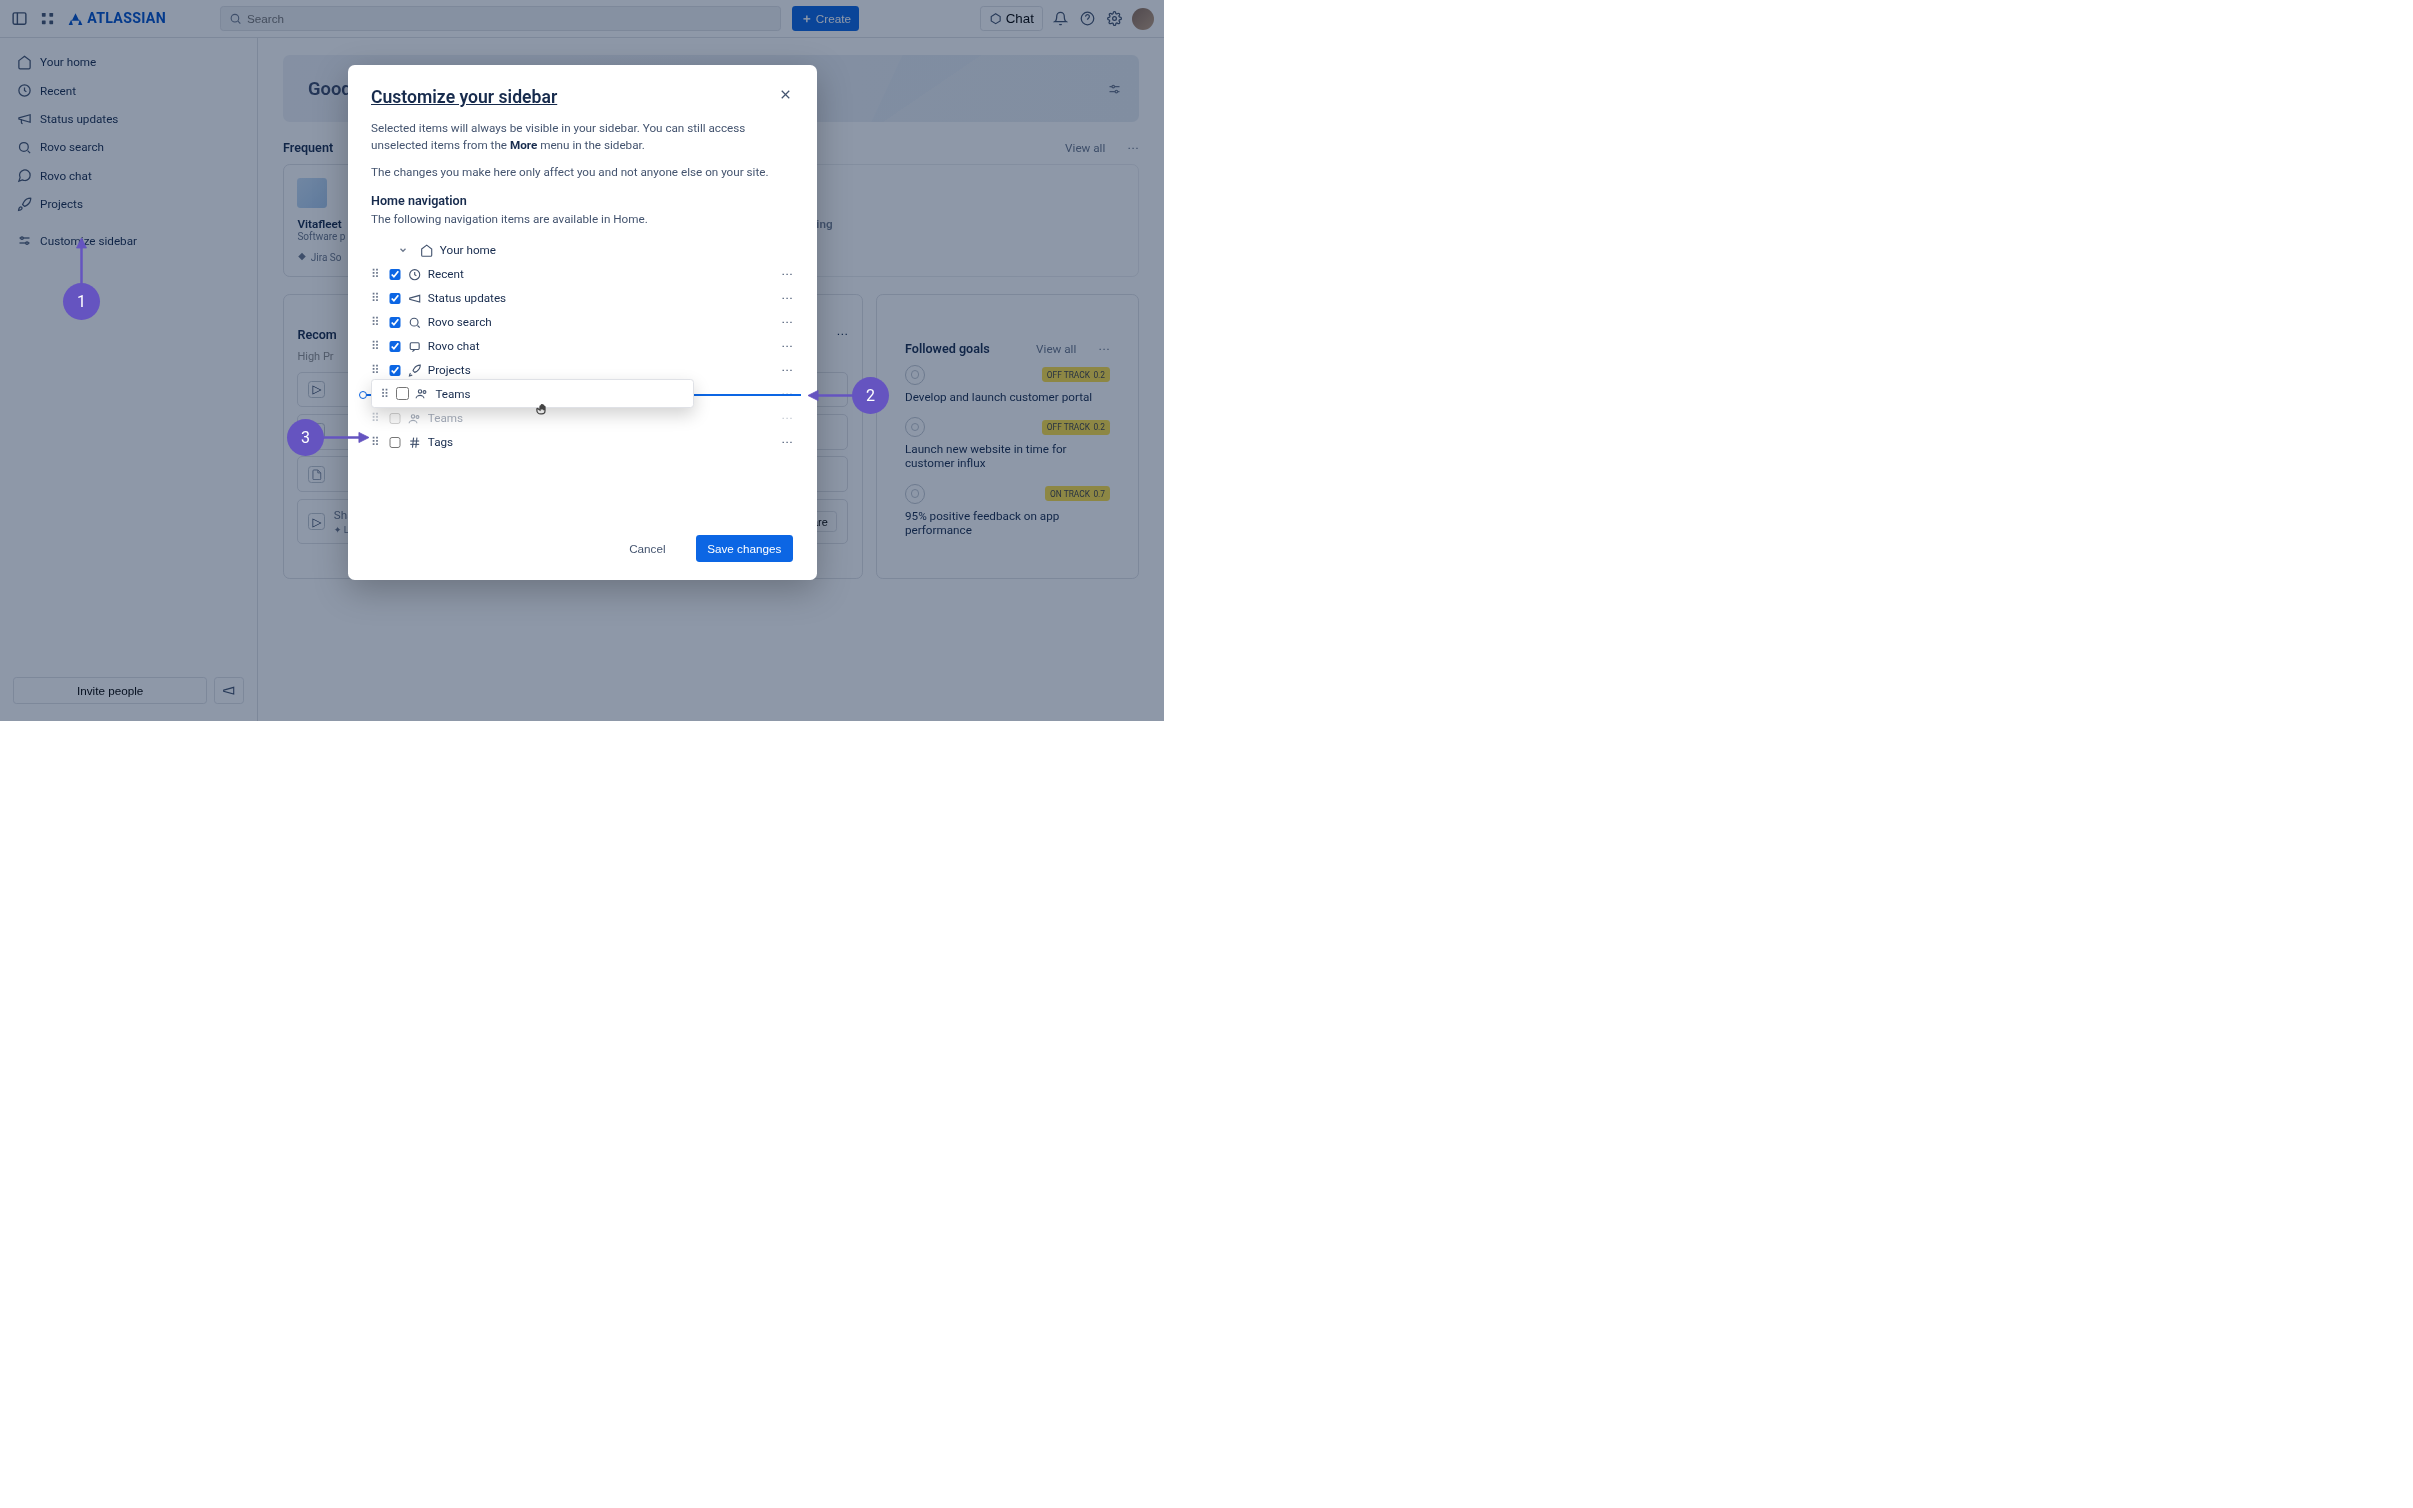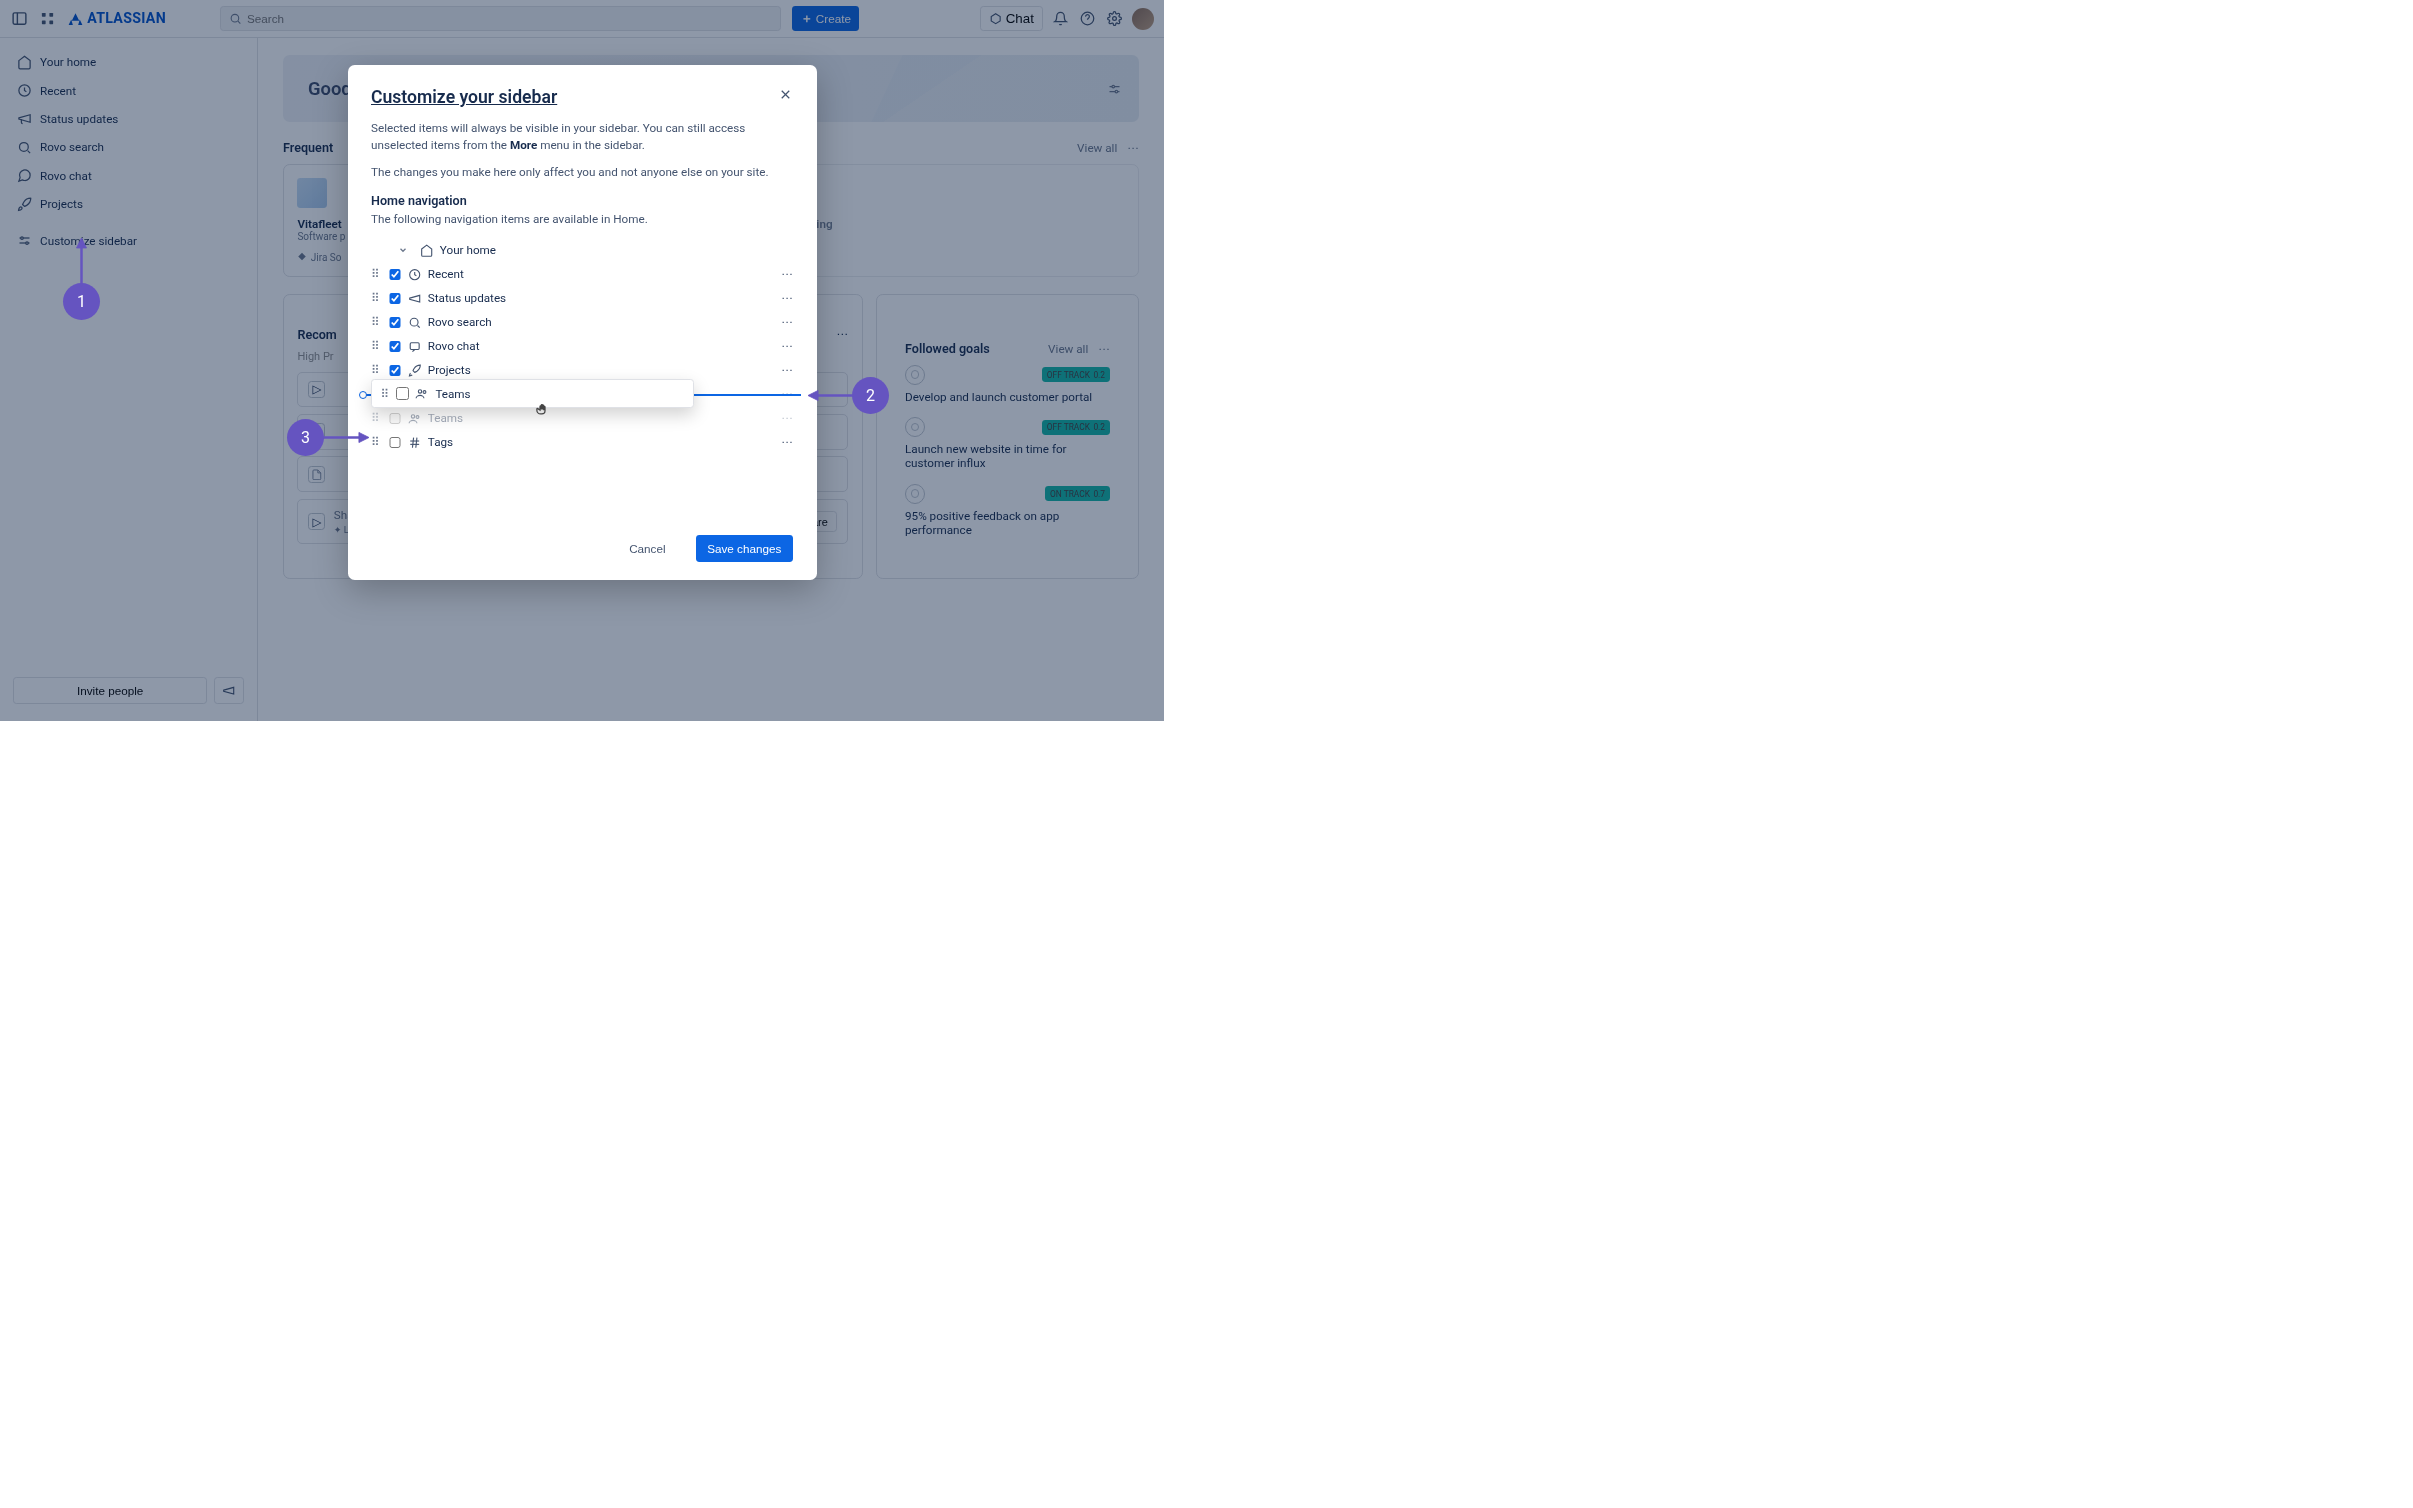--- a/index.html
+++ b/index.html
@@ -30,21 +30,21 @@
   .invite-btn { flex:1; border:0.8px solid #DFE1E6; background:#fff; border-radius:3.4px; height:27px; display:flex; align-items:center; justify-content:center; font-size:11.7px;}
   .feedback-btn { width:30px; border:0.8px solid #DFE1E6; background:#fff; border-radius:3.4px; height:27px; display:flex; align-items:center; justify-content:center;}
 
   
   .main { position:absolute; left:258px; right:0; top:38px; bottom:0; padding:17px 25px; overflow:hidden; background:#fff;}
   .hero { height:67px; background:linear-gradient(90deg,#EEF1F6,#E8EDF3); border-radius:6.7px; display:flex; align-items:center; padding:0 25px; color:#3c4b6b; font-size:18.4px; font-weight:600; position:relative; overflow:hidden;}
   .hero .slider-icon { position:absolute; right:17px; top:50%; transform:translateY(-50%); color:#6B778C;}
   .hero::after { content:""; position:absolute; right:34px; top:-17px; width:218px; height:101px; background:linear-gradient(135deg,#dde6f2 0, #dde6f2 30%, transparent 30%); transform:skewX(-25deg); opacity:.35;}
   .section-title-row { display:flex; align-items:center; justify-content:space-between; margin:18.4px 0 8.4px;}
   .section-title { font-size:12.6px; font-weight:600; color:#172B4D;}
-  .section-actions { display:flex; align-items:center; gap:10px; color:#6B778C;}
+  .section-actions { display:flex; align-items:center; gap:22px; color:#6B778C;}
   .cards-row { display:flex; gap:13.4px;}
   .card { flex:1; border:0.8px solid #DFE1E6; border-radius:6.7px; padding:13.4px;}
   .card-icon { width:30px; height:30px; border-radius:3.4px; background:#F1F2F4; margin-bottom:8.4px;}
   .card-title { font-weight:600; font-size:11.7px;}
   .card-sub { font-size:10px; color:#6B778C;}
   .card-footer { margin-top:10px; font-size:10px; color:#6B778C; display:flex; align-items:center; gap:3.4px;}
 
   .two-col { display:flex; gap:13.4px; margin-top:17px;}
   .col-left { flex:1; border:0.8px solid #DFE1E6; border-radius:6.7px; padding:13.4px;}
   .col-right { width:263px; border:0.8px solid #DFE1E6; border-radius:6.7px; padding:28px;}
@@ -53,21 +53,21 @@
   .rec-icon { width:17px; height:17px; border:0.8px solid #C1C7D0; border-radius:3.4px; display:flex; align-items:center; justify-content:center;}
   .rec-row-text { flex:1;}
   .rec-row-text .title {font-size:11.7px; color:#172B4D;}
   .rec-row-text .meta {font-size:9.2px; color:#6B778C; display:flex; gap:6.7px; margin-top:1.7px;}
   .share-btn { border:0.8px solid #DFE1E6; background:#fff; border-radius:3.4px; padding:3.4px 8.4px; font-size:11px;}
 
   .goal-row { margin-bottom:13.4px;}
   .goal-head { display:flex; align-items:center; justify-content:space-between; gap:6.7px;}
   .goal-ico { width:20px; height:20px; border:1.7px solid #C1C7D0; border-radius:50%; display:flex; align-items:center; justify-content:center;}
   .goal-ico::after { content:""; width:6.7px; height:6.7px; border:1.7px solid #C1C7D0; border-radius:50%;}
-  .goal-pill { font-size:8.4px; background:#14b8a6; border-radius:3.4px; padding:2.5px 5px; color:#444; display:flex; gap:3.4px; align-items:center;}
+  .goal-pill { font-size:8.4px; background:#fde047; border-radius:3.4px; padding:2.5px 5px; color:#444; display:flex; gap:3.4px; align-items:center;}
   .goal-text { font-size:11.7px; color:#172B4D; margin-top:5px;}
 
   
   .scrim { position:absolute; inset:0; background:rgba(9,30,66,0.46); display:flex; align-items:flex-start; justify-content:center; padding-top:65px;}
   .modal { width:469px; background:#fff; border-radius:6.7px; box-shadow:0 10px 34px rgba(0,0,0,.25); padding:22px 23.5px 18.4px;}
   .modal-title { font-size:17.6px; font-weight:600; margin-bottom:13.4px;text-decoration:underline;}
   .modal-close { float:right; cursor:pointer; color:#44546F;}
   .modal p { color:#44546F; font-size:11.7px; line-height:1.45; margin-bottom:10px;}
   .modal p strong { color:#172B4D;}
   .modal h4 { font-size:12.6px; font-weight:600; color:#172B4D; margin:11.7px 0 3.4px;}

